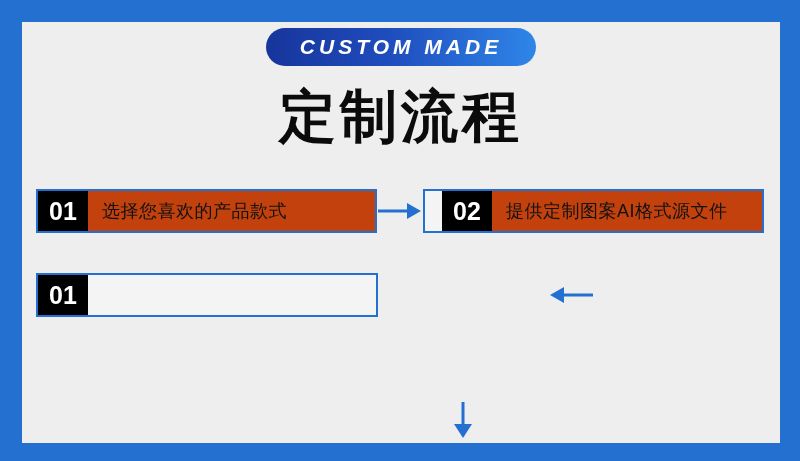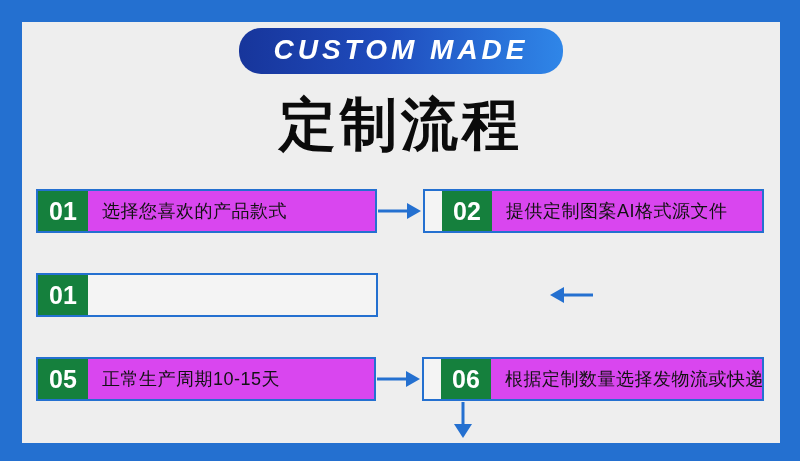--- a/index.html
+++ b/index.html
@@ -39,21 +39,21 @@
     width: 100%;
     text-align: center;
   }
   .badge {
     display: inline-block;
     margin-top: 6px;
     padding: 7px 34px 8px 34px;
     border-radius: 22px;
     background: linear-gradient(90deg, #17359b 0%, #1f4cbd 45%, #2f86e8 100%);
     color: #ffffff;
-    font-size: 28px;
+    font-size: 21px;
     font-weight: bold;
     font-style: italic;
     letter-spacing: 4px;
     line-height: 1.1;
     white-space: nowrap;
   }
   .title {
     margin-top: 16px;
     color: #0b0b0b;
     font-family: "DejaVu Serif", "Liberation Serif", serif;
@@ -85,33 +85,33 @@
     height: 44px;
     box-sizing: border-box;
     border: 2px solid #2470d0;
     background: #f4f4f4;
   }
   .step.left  { width: 342px; margin-left: 14px; }
   .step.right { width: 342px; padding-left: 17px; }
 
   .step-num {
     flex: 0 0 50px;
-    background: #15803d;
+    background: #000000;
     color: #ffffff;
     font-size: 25px;
     font-weight: bold;
     display: flex;
     align-items: center;
     justify-content: center;
     letter-spacing: 0px;
     font-family: "Liberation Sans", sans-serif;
   }
   .step-text {
     flex: 1 1 auto;
-    background: #d946ef;
+    background: #c2410c;
     color: #121212;
     font-size: 18px;
     display: flex;
     align-items: center;
     padding-left: 14px;
     padding-right: 6px;
     white-space: nowrap;
     overflow: hidden;
     letter-spacing: 0.5px;
   }
@@ -171,37 +171,20 @@
         </div>
         <div class="gap">
           <svg class="arrow-h" width="46" height="20" viewBox="0 0 46 20">
             <path d="M45 10 H13" stroke="#2470d0" stroke-width="3" fill="none"></path>
             <path d="M16 2 L2 10 L16 18 Z" fill="#2470d0"></path>
           </svg>
         </div>
         <div class="spacer-right"></div>
       </div>
 
-      <div class="row">
-        <div class="step left">
-          <div class="step-num">05</div>
-          <div class="step-text">正常生产周期10-15天</div>
-        </div>
-        <div class="gap">
-          <svg class="arrow-h" width="46" height="20" viewBox="0 0 46 20">
-            <path d="M1 10 H33" stroke="#2470d0" stroke-width="3" fill="none"></path>
-            <path d="M30 2 L44 10 L30 18 Z" fill="#2470d0"></path>
-          </svg>
-        </div>
-        <div class="step right">
-          <div class="step-num">06</div>
-          <div class="step-text">根据定制数量选择发物流或快递</div>
-        </div>
-        <div class="spacer-right"></div>
-      </div>
 
       <svg class="v-arrow right-col" viewBox="0 0 26 38">
         <path d="M13 1 V26" stroke="#2470d0" stroke-width="3" fill="none"></path>
         <path d="M4 23 L13 37 L22 23 Z" fill="#2470d0"></path>
       </svg>
 
     </div>
   </div>
 </div>
 

